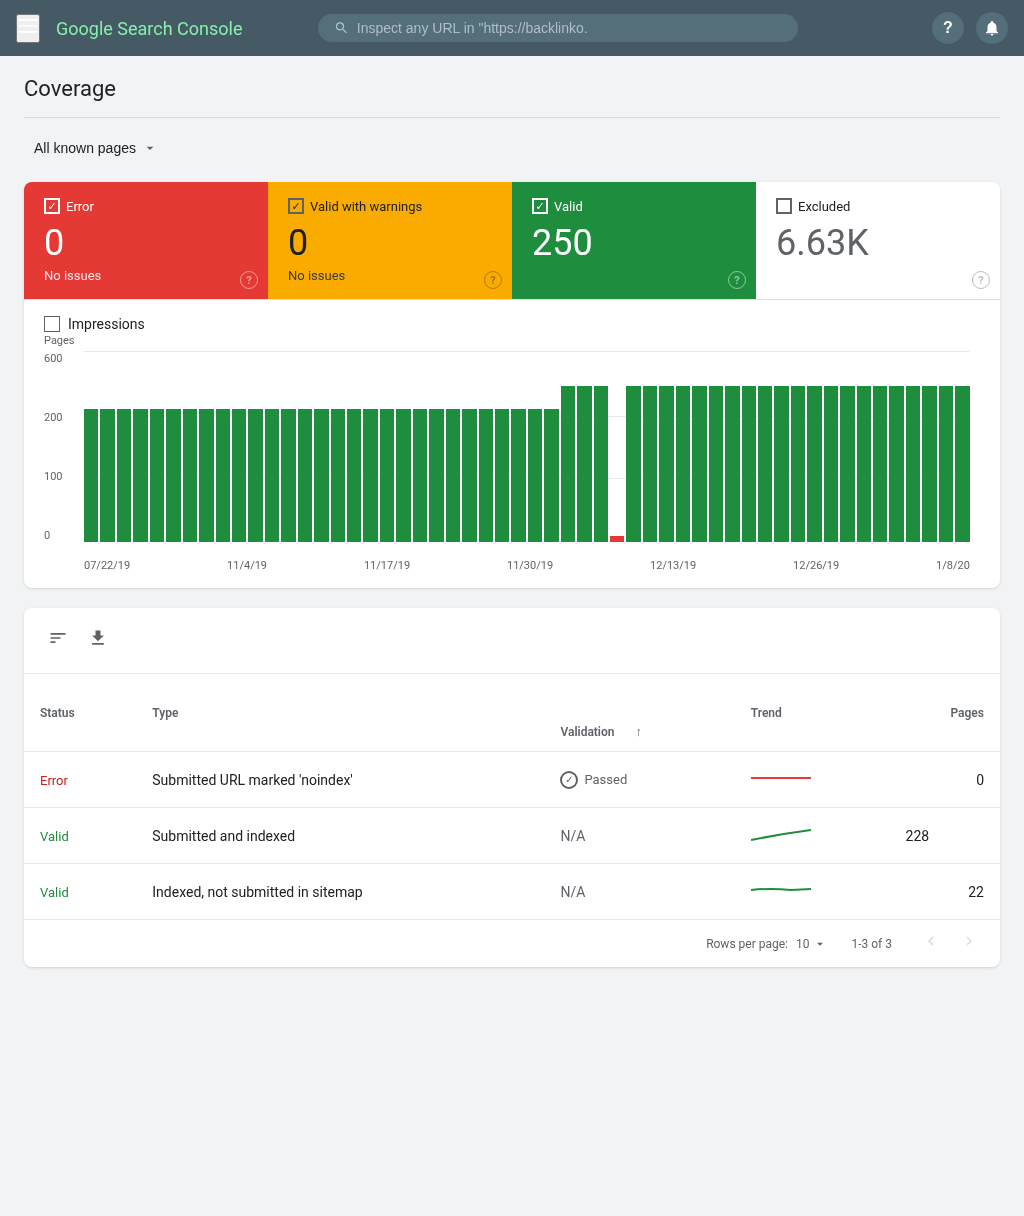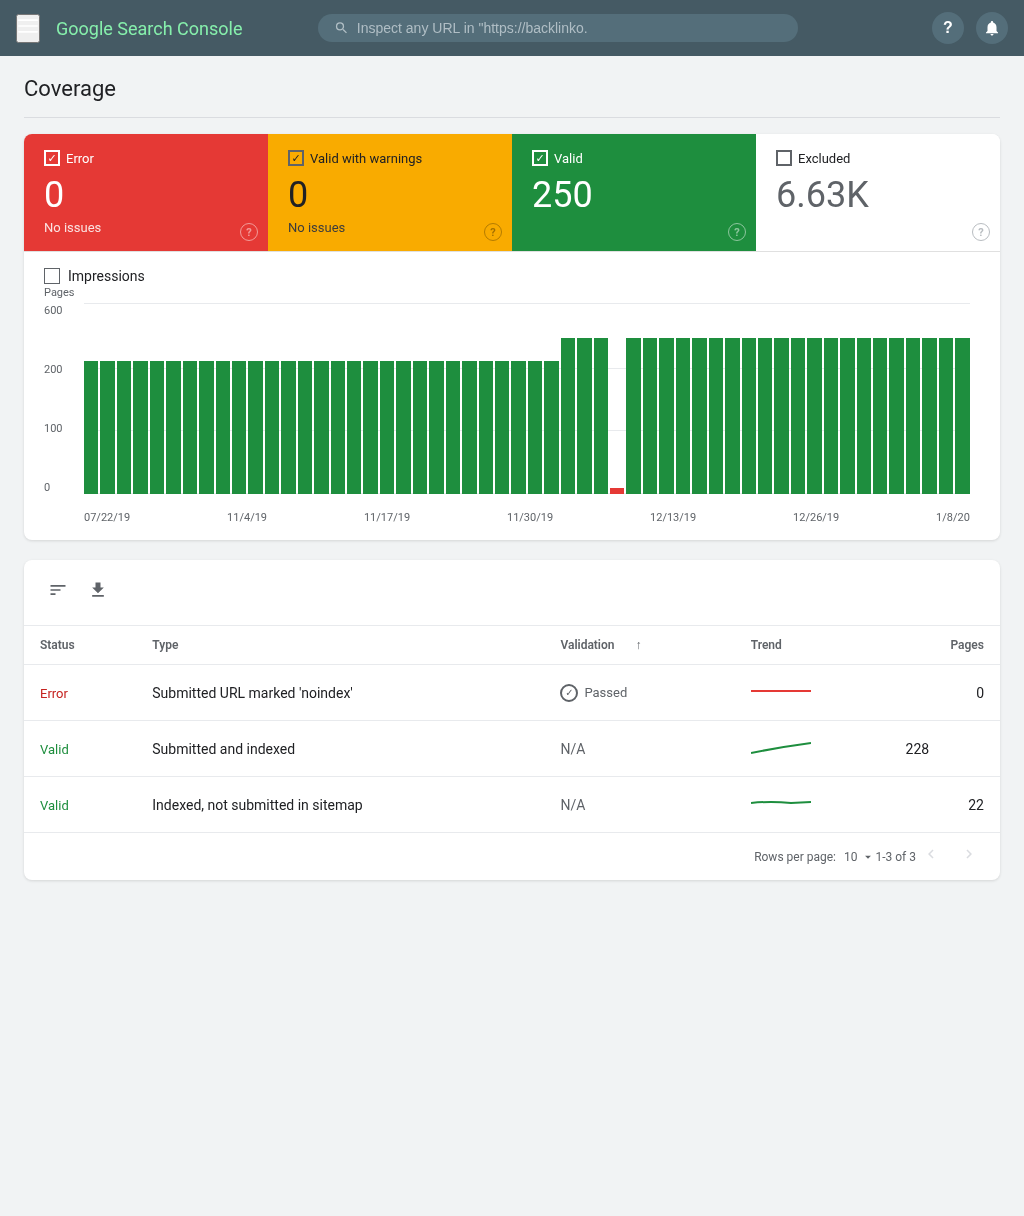--- a/index.html
+++ b/index.html
@@ -183,35 +183,35 @@
       display: flex; align-items: center; gap: 6px; color: #5f6368; font-size: 13px;
     }
     .passed-circle {
       width: 18px; height: 18px; border-radius: 50%; border: 2px solid #5f6368;
       display: flex; align-items: center; justify-content: center; font-size: 10px;
     }
 
     
     .pagination-row {
       display: flex; align-items: center; justify-content: flex-end;
-      padding: 10px 16px; gap: 0; font-size: 12px; color: #5f6368;
+      padding: 10px 16px; gap: 24px; font-size: 12px; color: #5f6368;
       border-top: 1px solid #e8eaed;
     }
     .pagination-rows-per-page { display: flex; align-items: center; gap: 8px; }
     .pagination-select {
       display: flex; align-items: center; gap: 4px; cursor: pointer;
     }
     .pagination-nav { display: flex; gap: 8px; }
     .pagination-btn {
       background: none; border: none; cursor: pointer;
       color: #5f6368; font-size: 18px; padding: 2px 6px;
     }
     .pagination-btn:disabled { color: #dadce0; cursor: default; }
 
-    .th-validation { display: flex; align-items: flex-start; gap: 21px; }
+    .th-validation { display: flex; align-items: flex-start; gap: 21px; margin-top: 39px; }
   </style>
 </head>
 <body>
 
 <div class="header">
   <button class="header-menu-icon">
     <svg width="20" height="20" viewBox="0 0 24 24" fill="white">
       <rect y="4" width="24" height="2" rx="1"></rect>
       <rect y="11" width="24" height="2" rx="1"></rect>
       <rect y="18" width="24" height="2" rx="1"></rect>
@@ -232,20 +232,28 @@
       </svg>
     </button>
   </div>
 </div>
 
 <div class="page-content">
 
   <h1 class="page-title">Coverage</h1>
   <div class="divider"></div>
 
+  <div class="filter-row">
+    <button class="filter-select">
+      <span>All known pages</span>
+      <svg width="16" height="16" viewBox="0 0 24 24" fill="#5f6368">
+        <path d="M7 10l5 5 5-5z"></path>
+      </svg>
+    </button>
+  </div>
 
   <div class="summary-card">
 
     <div class="status-tiles">
 
       <div class="tile tile-error">
         <div class="tile-header">
           <div class="tile-checkbox">✓</div>
           <span>Error</span>
         </div>

